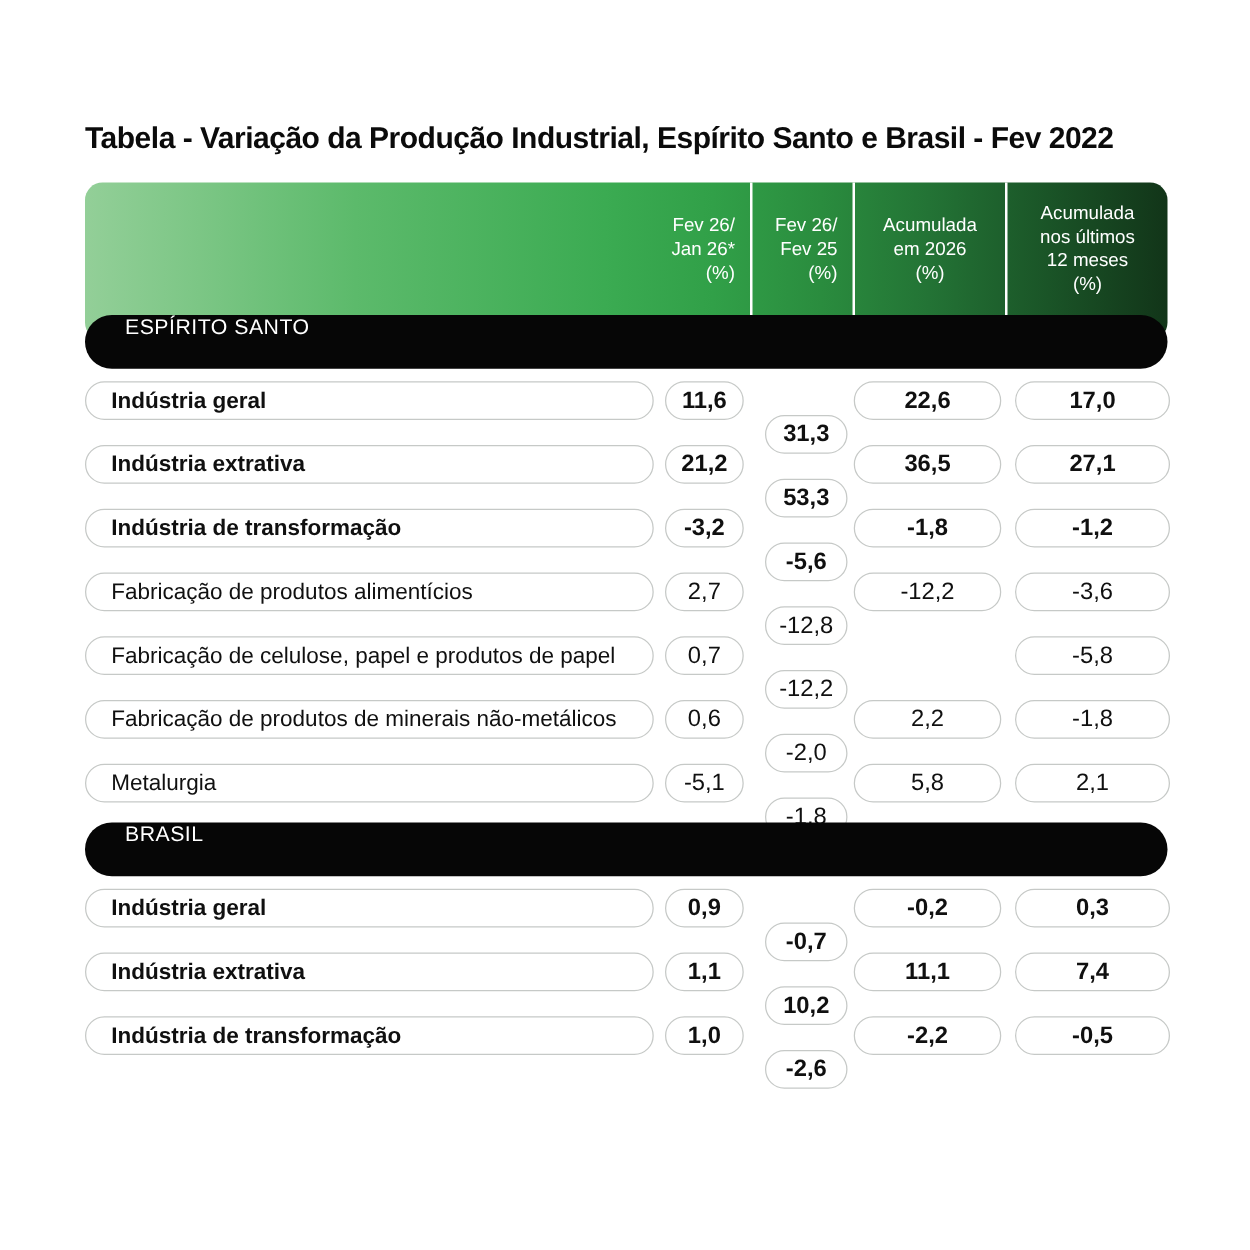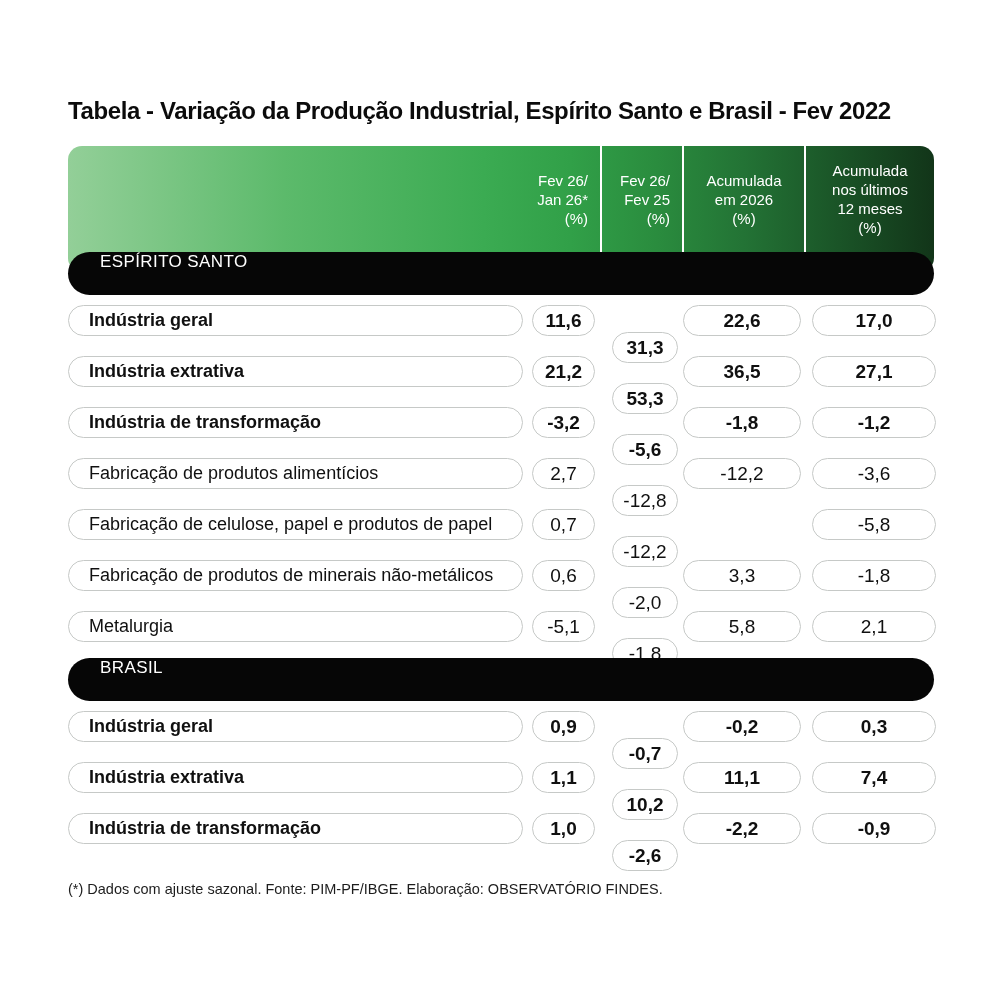--- a/index.html
+++ b/index.html
@@ -193,21 +193,21 @@
     <div class="pill lbl">Fabricação de celulose, papel e produtos de papel</div>
     <div class="pill v0">0,7</div>
     <div class="pill v1">-12,2</div>
     <div class="pill v3">-5,8</div>
   </div>
 
   <div class="row" style="top:560px">
     <div class="pill lbl">Fabricação de produtos de minerais não-metálicos</div>
     <div class="pill v0">0,6</div>
     <div class="pill v1">-2,0</div>
-    <div class="pill v2">3,3</div>
+    <div class="pill v2">2,2</div>
     <div class="pill v3">-1,8</div>
   </div>
 
   <div class="row" style="top:611px">
     <div class="pill lbl">Metalurgia</div>
     <div class="pill v0">-5,1</div>
     <div class="pill v1">-1,8</div>
     <div class="pill v2">5,8</div>
     <div class="pill v3">2,1</div>
   </div>
@@ -230,18 +230,17 @@
     <div class="pill v1">10,2</div>
     <div class="pill v2">11,1</div>
     <div class="pill v3">7,4</div>
   </div>
 
   <div class="row emph" style="top:813px">
     <div class="pill lbl">Indústria de transformação</div>
     <div class="pill v0">1,0</div>
     <div class="pill v1">-2,6</div>
     <div class="pill v2">-2,2</div>
-    <div class="pill v3">-0,9</div>
-  </div>
-
-  <div class="footnote">(*) Dados com ajuste sazonal. Fonte: PIM-PF/IBGE. Elaboração: OBSERVATÓRIO FINDES.</div>
+    <div class="pill v3">-0,5</div>
+  </div>
+
 
 </div>
 
 </body></html>

